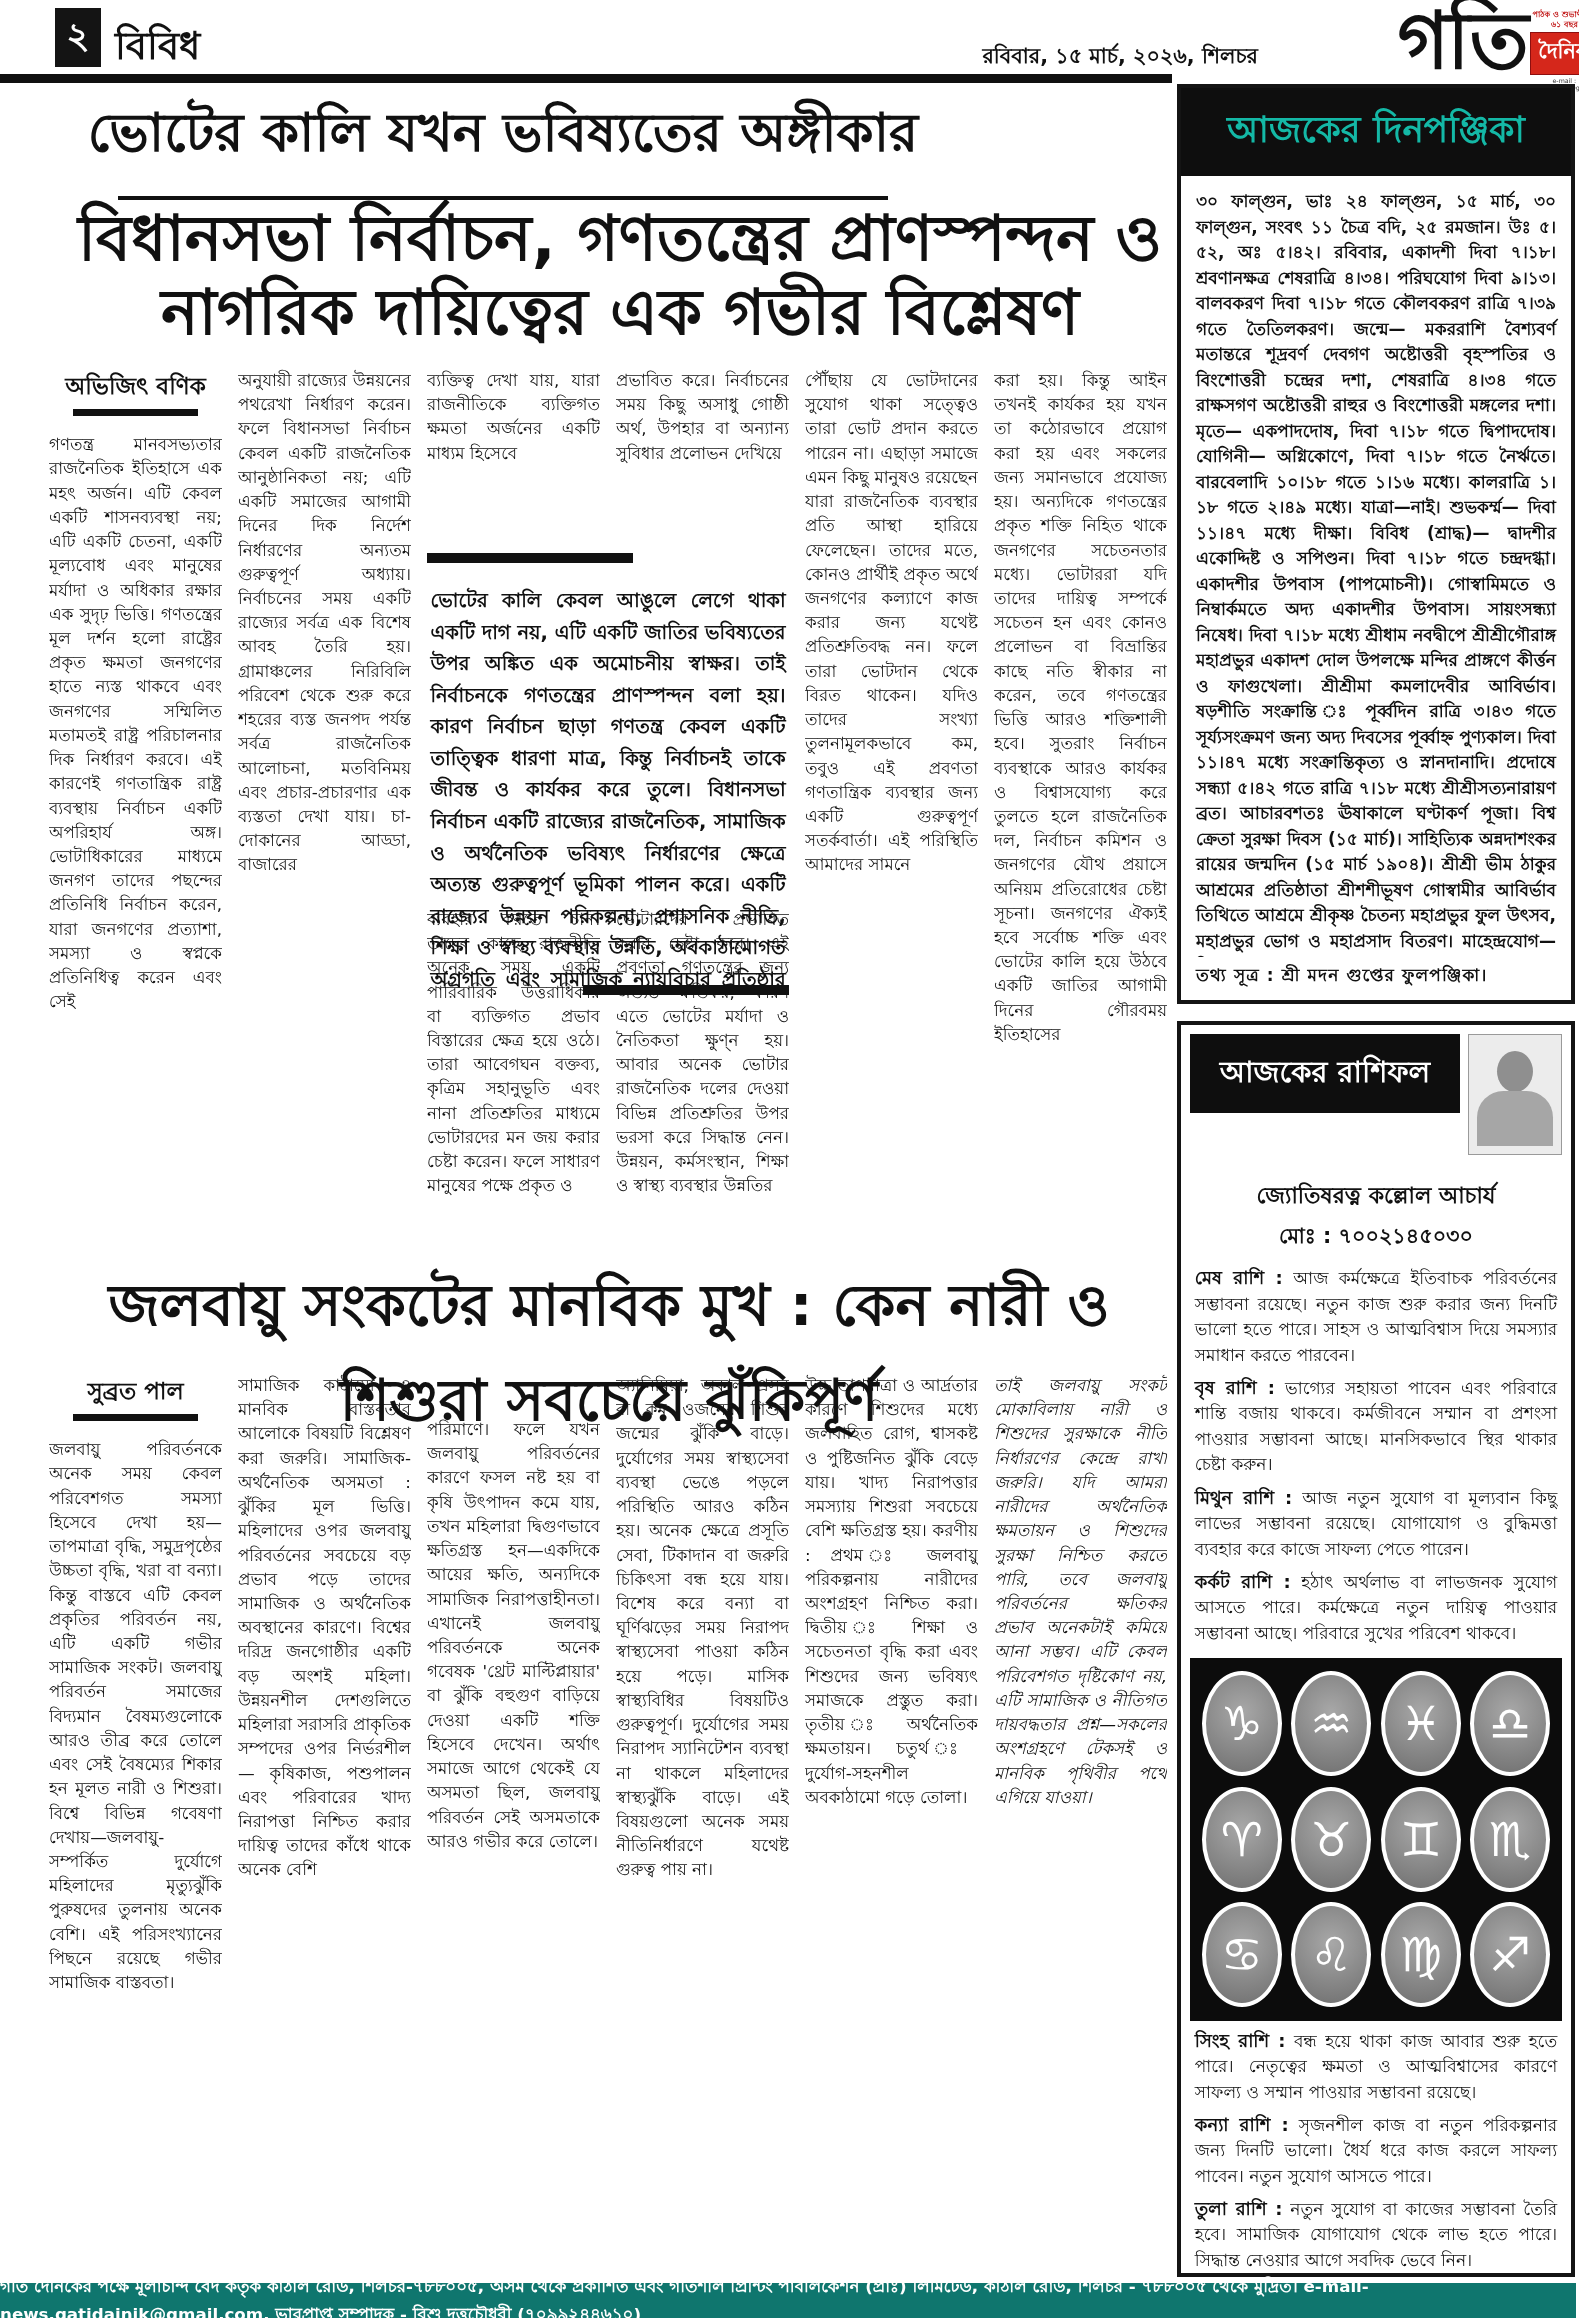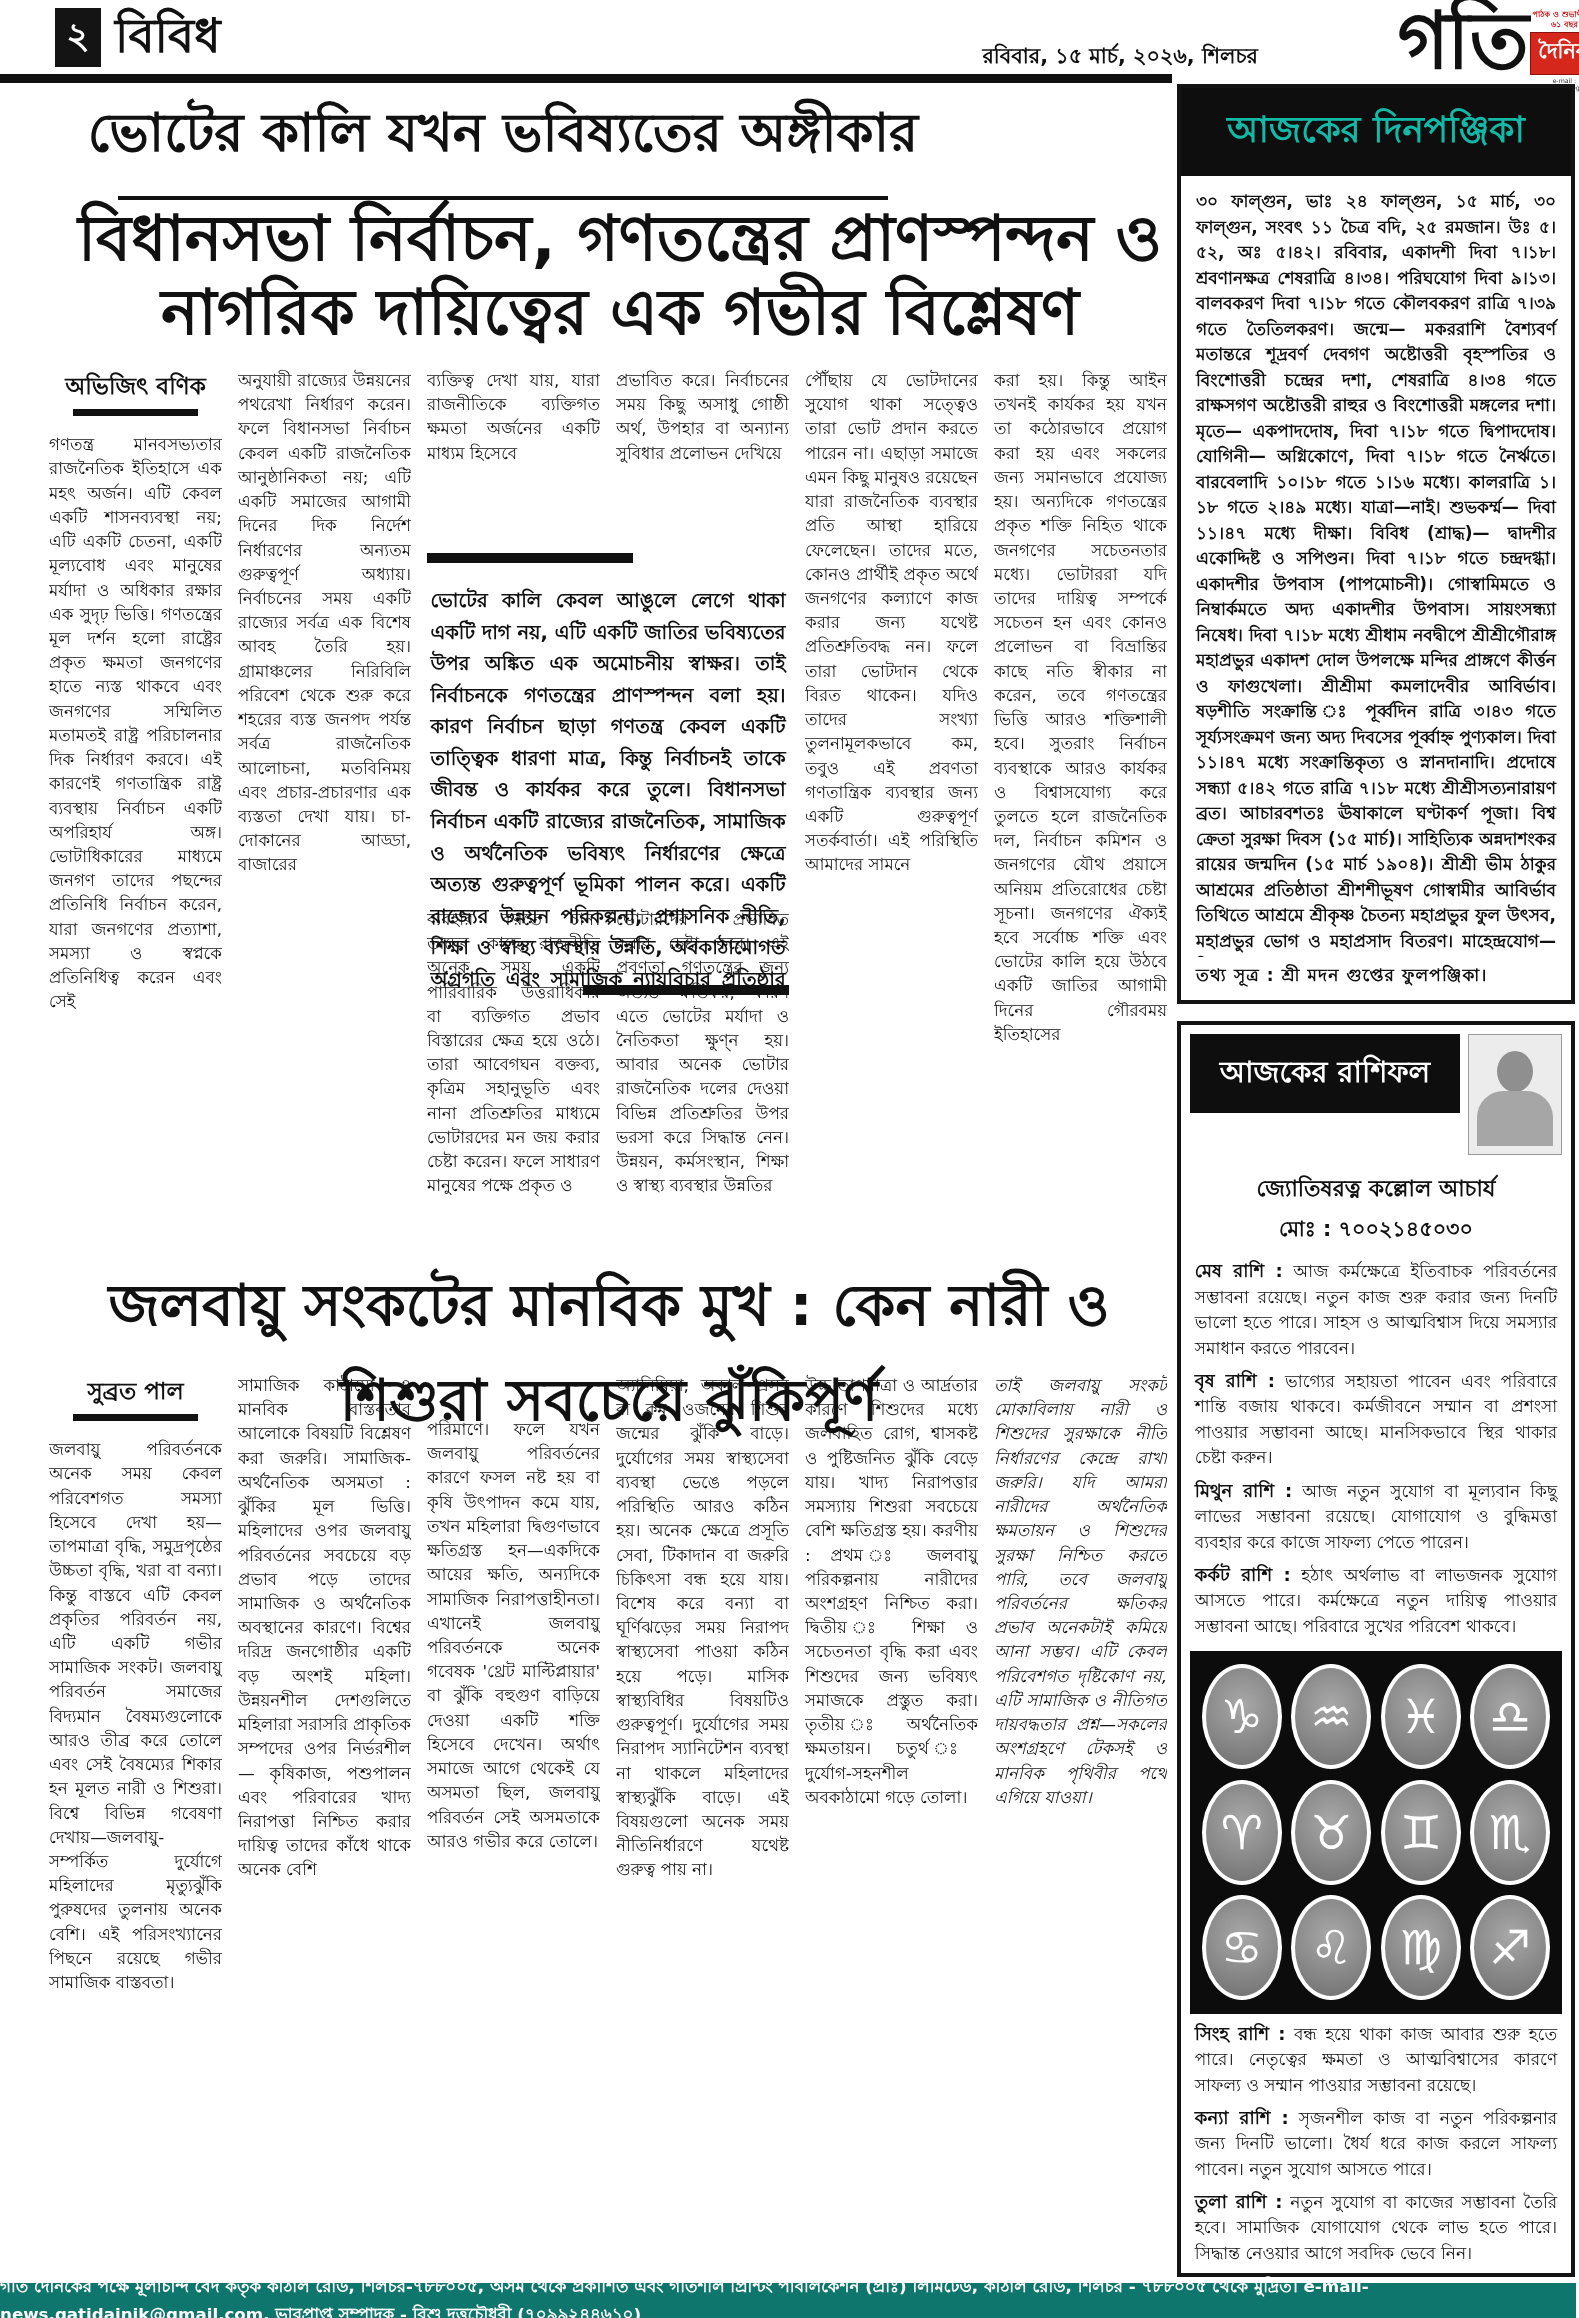--- a/index.html
+++ b/index.html
@@ -1,21 +1,21 @@
 <!DOCTYPE html>
 <html style="font-size:9.2px"><head>
 <meta charset="utf-8">
 <style>
   html,body{margin:0;padding:0;}
   body{width:1580px;height:2319px;position:relative;background:#f4f3f1;font-family:"DejaVu Sans",sans-serif;color:#111;}
   .page{position:absolute;left:0;top:0;width:1580px;height:2319px;background:#fff;overflow:hidden;}
   
   .pagenum{position:absolute;left:55px;top:8px;width:46px;height:59px;background:#141414;color:#fff;
            display:flex;align-items:center;justify-content:center;font-size:36px;font-weight:bold;}
-  .section-name{position:absolute;left:115px;top:0px;font-size:47px;font-weight:bold;}
+  .section-name{position:absolute;left:115px;top:16px;font-size:38px;font-weight:bold;}
   .date-line{position:absolute;right:322px;top:41px;font-size:20.7px;font-weight:bold;}
   .header-rule{position:absolute;left:0;top:74px;width:1172px;height:8.6px;background:#101010;}
   .masthead{position:absolute;right:4.6px;top:2.3px;width:178px;display:flex;align-items:flex-start;}
   .mast-title{font-size:79px;font-weight:bold;line-height:1.0;letter-spacing:-2.3px;}
   .mast-right{display:flex;flex-direction:column;align-items:center;margin-left:3.4px;margin-top:8px;width:69px;}
   .mast-tag{font-size:8px;color:#c11414;font-weight:bold;text-align:center;line-height:1.2;}
   .daily-box{margin-top:2.3px;background:#d5271b;border:1.1px solid #8e0f0f;color:#fff;font-size:20.7px;font-weight:bold;
              padding:3.4px 6.9px;}
   .mast-mail{font-size:6.3px;margin-top:2.9px;color:#333;text-align:center;}
   
@@ -39,21 +39,21 @@
   .almanac{top:84px;height:920px;}
   .rail-head{background:#0e0e0e;color:#14b8a6;text-align:center;font-size:36px;font-weight:bold;padding:13.8px 3.4px;}
   .almanac-body{flex:1;overflow:hidden;padding:13.8px 15px 3.4px;font-size:17px;line-height:1.5;font-weight:bold;text-align:justify;}
   .almanac-src{padding:4.6px 15px 10.3px;font-size:17px;font-weight:bold;letter-spacing:1.1px;}
   .horoscope{top:1021px;height:1256px;}
   .horo-header{display:flex;align-items:flex-start;padding:9.2px;}
   .horo-title{background:#0e0e0e;color:#fff;font-size:29px;font-weight:bold;padding:15px 10.3px;flex:1;text-align:center;}
   .photo{width:92px;height:119px;background:#ececec;border:1.1px solid #9a9a9a;margin-left:8px;position:relative;overflow:hidden;flex:none;}
   .photo .head{position:absolute;width:36px;height:41px;border-radius:50%;background:#8f8f8f;top:16px;left:28px;}
   .photo .torso{position:absolute;width:76px;height:55px;border-radius:26.4px 26.4px 0 0;background:#a6a6a6;top:56px;left:8px;}
-  .astro-name{text-align:center;font-size:22px;font-weight:bold;margin-top:7px;}
+  .astro-name{text-align:center;font-size:22px;font-weight:bold;margin-top:14px;}
   .astro-phone{text-align:center;font-size:20.7px;font-weight:bold;margin:5.7px 0 9.2px;}
   .horo-list{padding:0 13.8px;font-size:17px;line-height:1.5;text-align:justify;overflow:hidden;}
   .horo-item{margin-bottom:5.7px;}
   .horo-item b{font-size:18px;}
   .zodiac{background:#0c0c0c;margin:5.7px 9.2px;padding:13.8px 6.9px;display:grid;grid-template-columns:repeat(4,1fr);
           row-gap:10.3px;}
   .sign{width:72px;height:97px;border-radius:50%;background:radial-gradient(circle at 50% 38%,#a8a8a8,#6e6e6e);
         border:4px solid #fff;color:#fff;display:flex;align-items:center;justify-content:center;font-size:47px;margin:0 auto;}
   
   .footer{position:absolute;left:0;top:2283px;width:1576px;height:36px;background:#0f766e;color:#fff;

